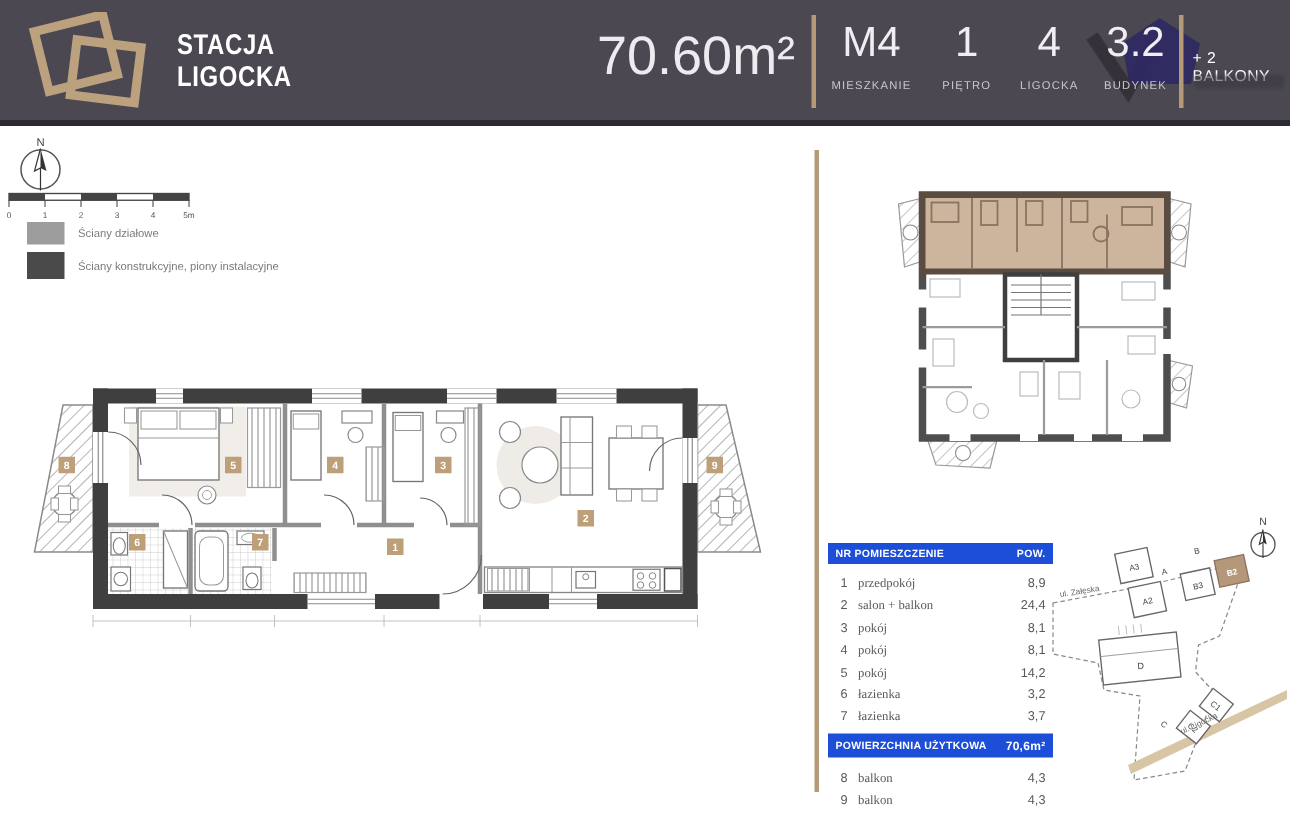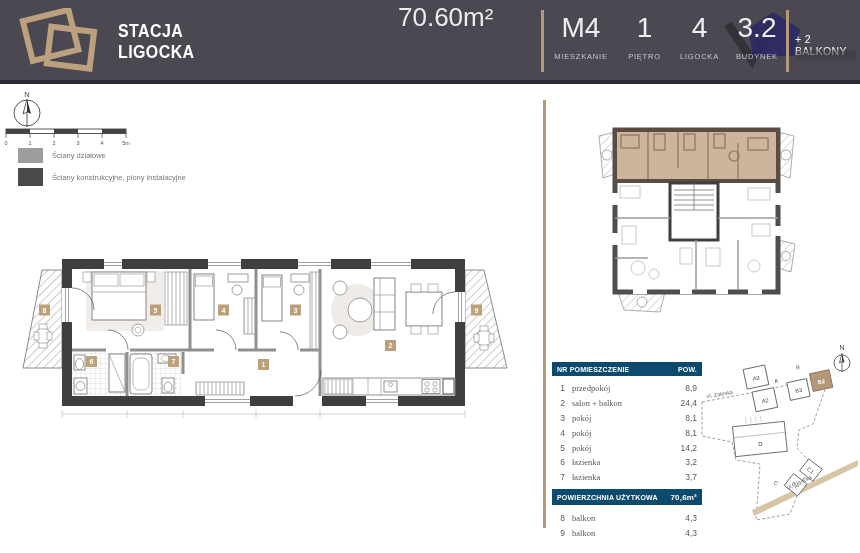--- a/index.html
+++ b/index.html
@@ -4,21 +4,21 @@
 <style>
   html,body{margin:0;padding:0;background:#fff;}
   .page{position:relative;width:860px;height:553px;background:#fff;overflow:hidden;
         font-family:"Liberation Sans",sans-serif;}
   
   .header{position:absolute;left:0;top:0;width:860px;height:80px;background:#4B4851;}
   .header-strip{position:absolute;left:0;top:80px;width:860px;height:4px;background:#2D2A31;}
   .logo{position:absolute;left:18px;top:8px;display:flex;align-items:center;}
   .logo-text{margin-left:10px;color:#fff;font-weight:bold;font-size:19px;line-height:21px;
              letter-spacing:.5px;transform:scaleX(.84);transform-origin:left center;}
-  .area{position:absolute;left:398px;top:2px;color:#EDEBEF;font-size:26px;font-weight:400;}
+  .area{position:absolute;left:398px;top:16px;color:#EDEBEF;font-size:36px;font-weight:400;}
   .hdr-divider{position:absolute;top:10px;width:3px;height:62px;background:#B49A78;}
   .stats{position:absolute;left:545px;top:12px;display:flex;}
   .stat{text-align:center;}
   .stat .v{color:#F0EEF2;font-size:28px;}
   .stat .l{color:#C9C6CD;font-size:7.5px;letter-spacing:.8px;margin-top:8px;}
   .balkony{position:absolute;left:795px;top:33px;color:#fff;font-size:10.5px;letter-spacing:.3px;}
   .wm-smudge{position:absolute;left:796px;top:50px;width:60px;height:9px;background:#3A3740;
              opacity:.55;border-radius:2px;filter:blur(1px);}
   .hdr-watermark{position:absolute;left:0;top:0;pointer-events:none;}
   
@@ -29,21 +29,21 @@
   .sw1{width:25px;height:18px;background:#4A4A4A;margin-right:9px;}
   .sw2{width:25px;height:15px;background:#9D9D9D;margin-right:9px;}
   
   .v-divider{position:absolute;left:543px;top:100px;width:3px;height:428px;background:#B49A78;}
   
   .floorplan{position:absolute;left:10px;top:248px;}
   .overview{position:absolute;left:588px;top:98px;}
   .sitemap{position:absolute;left:696px;top:338px;}
   
   .rtable{position:absolute;left:552px;top:362px;width:150px;font-size:8.5px;color:#5A5A5A;}
-  .rt-head,.rt-total{background:#0c4a6e;color:#fff;font-size:7px;font-weight:bold;
+  .rt-head,.rt-total{background:#1d4ed8;color:#fff;font-size:7px;font-weight:bold;
       letter-spacing:.2px;padding:3.5px 5px;display:flex;align-items:center;}
   .rt-head .right,.rt-total .right{margin-left:auto;}
   .rt-total{margin:5px 0 4px 0;}
   .rt-total .right{font-size:8px;}
   .rt-rows{margin-top:5px;}
   .rt-row{display:flex;padding:2.4px 5px 2.4px 3px;}
   .rt-row .nr{width:10px;text-align:right;margin-right:7px;}
   .rt-row .nm{flex:1;font-family:Liberation Serif, serif;}
   .rt-row .ar{text-align:right;}
   text{font-family:"Liberation Sans",sans-serif;}

